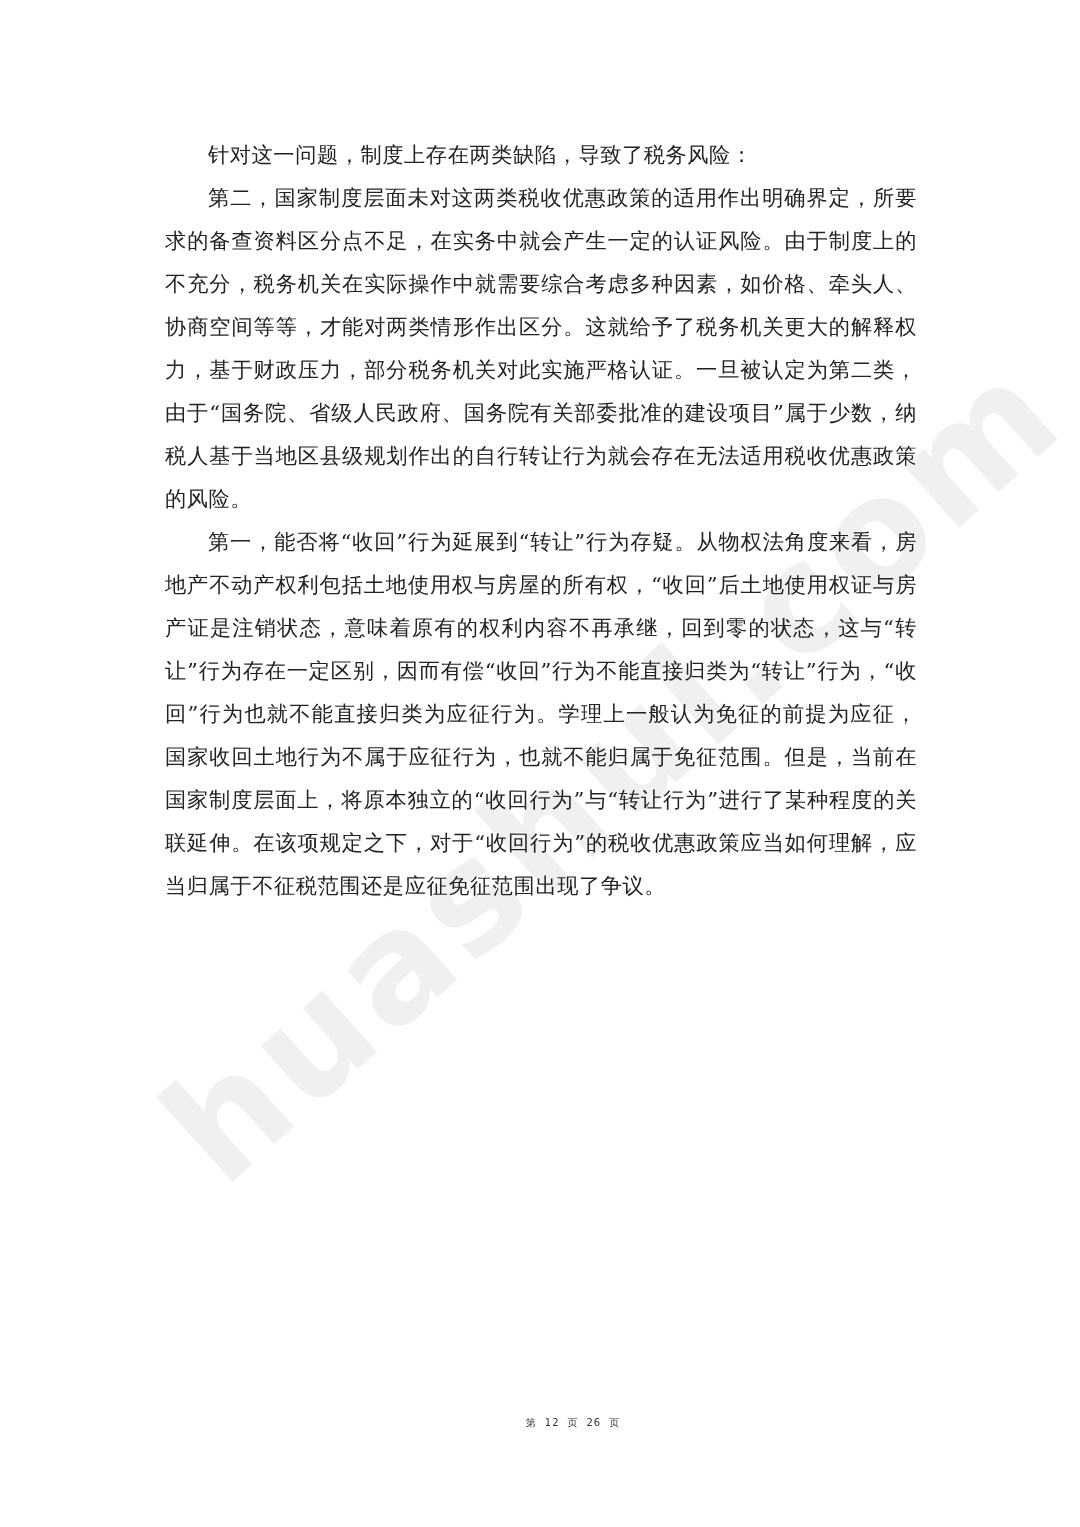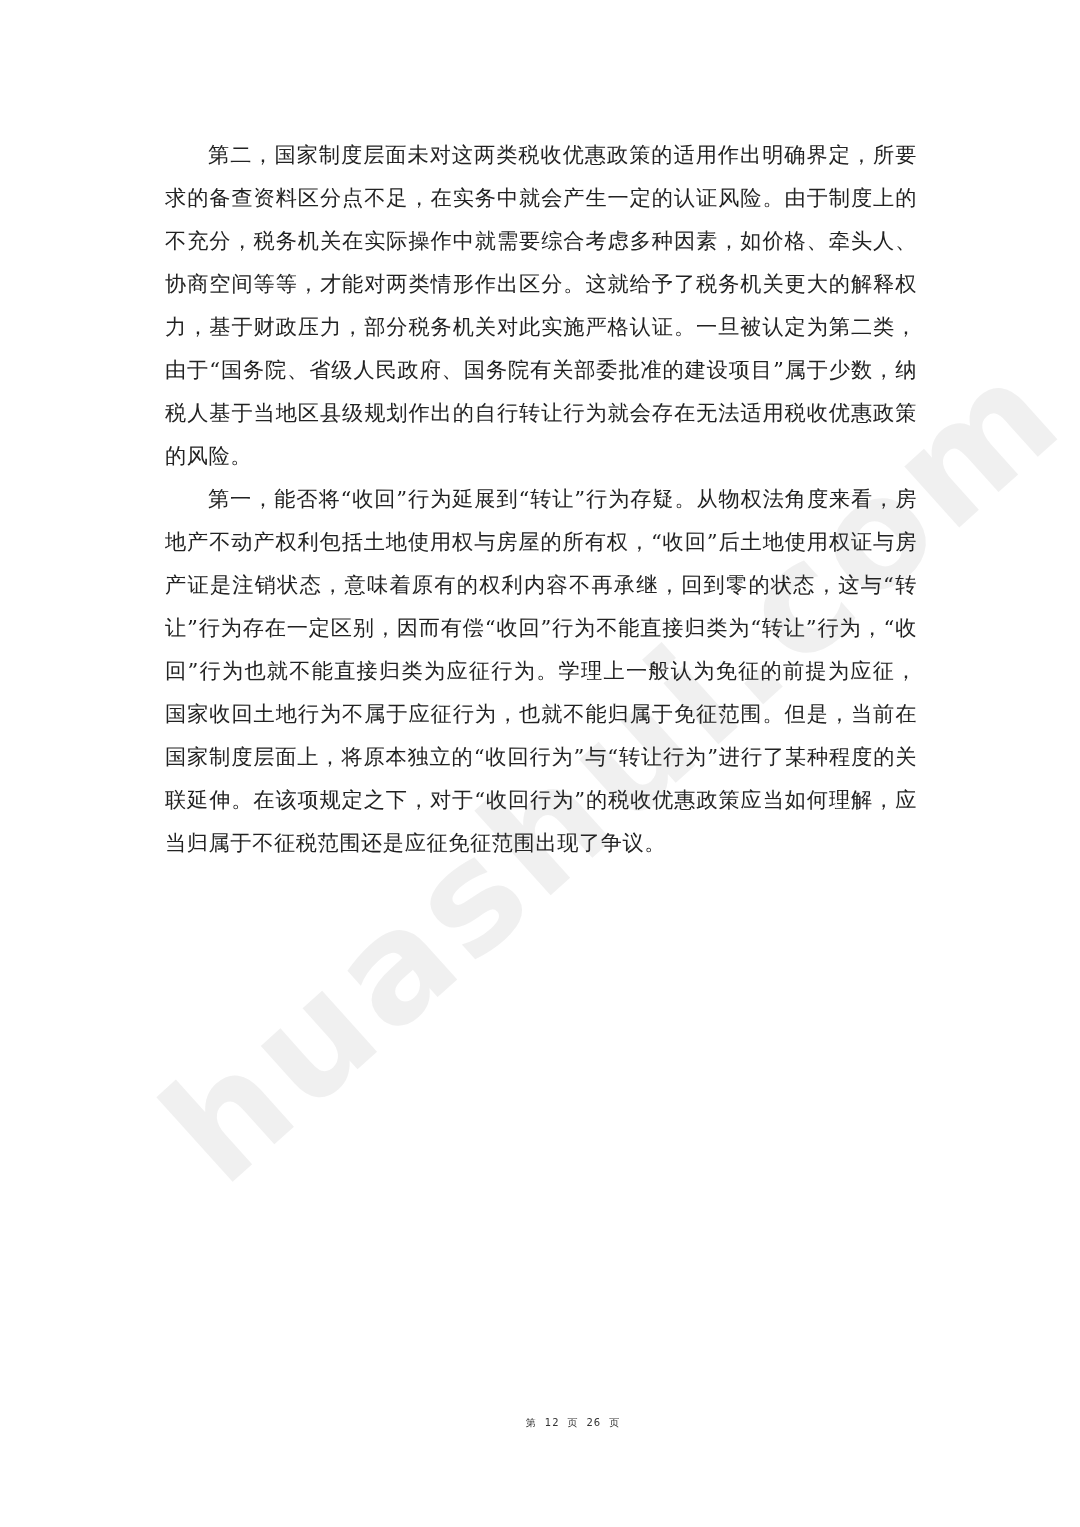--- a/index.html
+++ b/index.html
@@ -71,20 +71,21 @@
     }
   </style>
 </head>
 <body>
 
 <div class="page">
 
   <div class="watermark">huashui.com</div>
 
   <div class="body-text">
+    <p class="para indent">针对这一问题，制度上存在两类缺陷，导致了税务风险：</p>
     <p class="para indent">第二，国家制度层面未对这两类税收优惠政策的适用作出明确界定，所要求的备查资料区分点不足，在实务中就会产生一定的认证风险。由于制度上的不充分，税务机关在实际操作中就需要综合考虑多种因素，如价格、牵头人、协商空间等等，才能对两类情形作出区分。这就给予了税务机关更大的解释权力，基于财政压力，部分税务机关对此实施严格认证。一旦被认定为第二类，由于“国务院、省级人民政府、国务院有关部委批准的建设项目”属于少数，纳税人基于当地区县级规划作出的自行转让行为就会存在无法适用税收优惠政策的风险。</p>
     <p class="para indent">第一，能否将“收回”行为延展到“转让”行为存疑。从物权法角度来看，房地产不动产权利包括土地使用权与房屋的所有权，“收回”后土地使用权证与房产证是注销状态，意味着原有的权利内容不再承继，回到零的状态，这与“转让”行为存在一定区别，因而有偿“收回”行为不能直接归类为“转让”行为，“收回”行为也就不能直接归类为应征行为。学理上一般认为免征的前提为应征，国家收回土地行为不属于应征行为，也就不能归属于免征范围。但是，当前在国家制度层面上，将原本独立的“收回行为”与“转让行为”进行了某种程度的关联延伸。在该项规定之下，对于“收回行为”的税收优惠政策应当如何理解，应当归属于不征税范围还是应征免征范围出现了争议。</p>
   </div>
 
   <div class="footer">
     <span>第</span><span>12</span><span>页</span><span>26</span><span>页</span>
   </div>
 
 </div>
 

